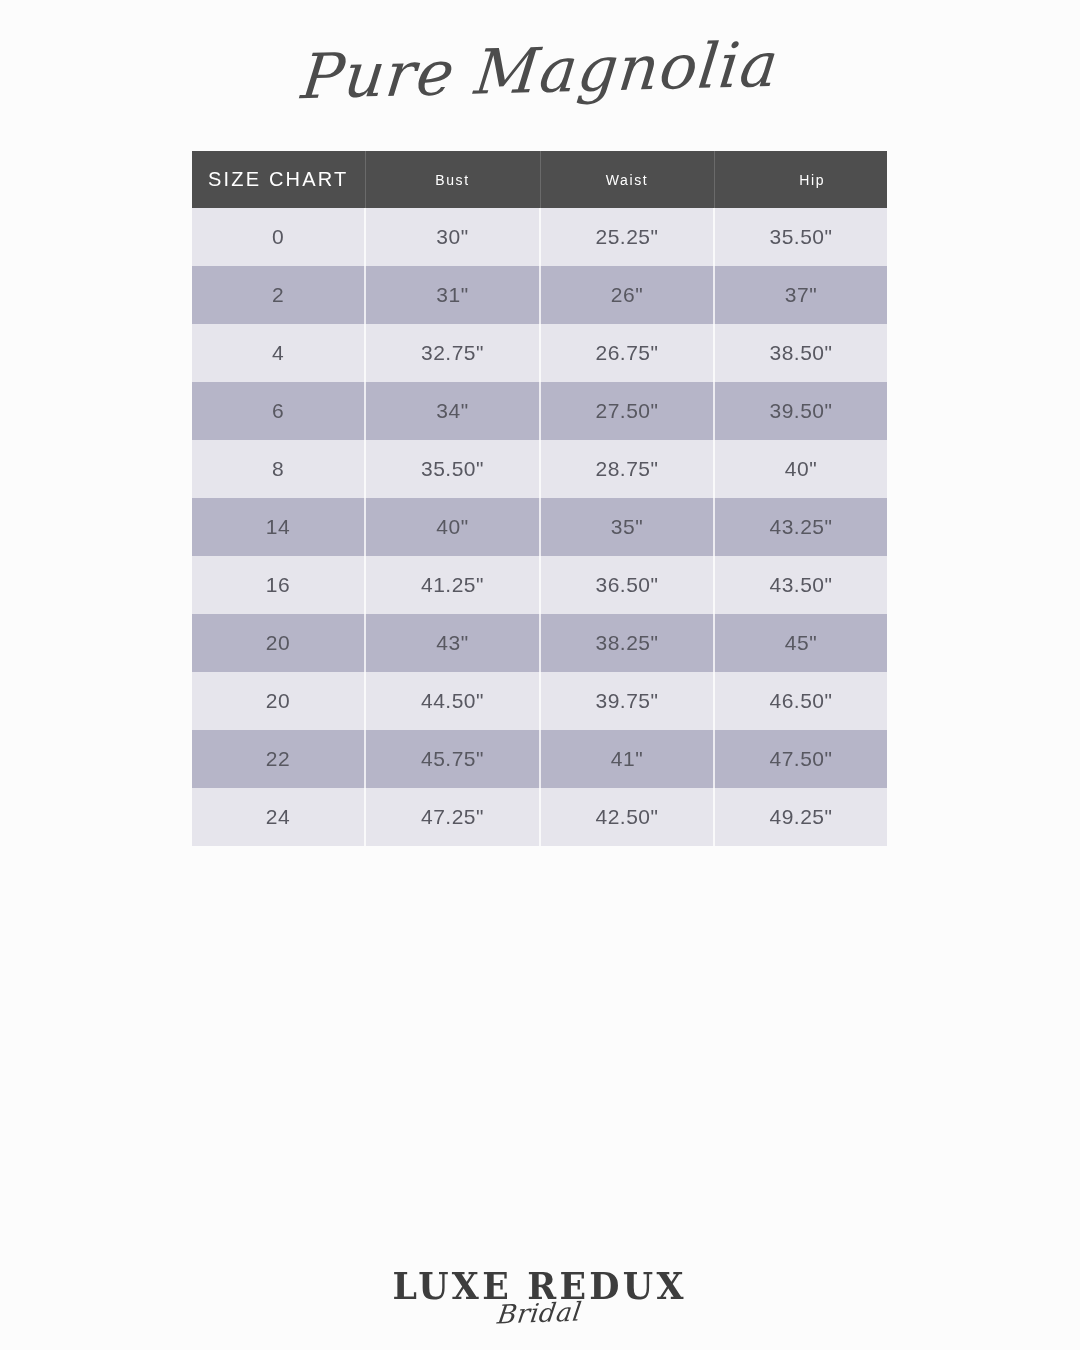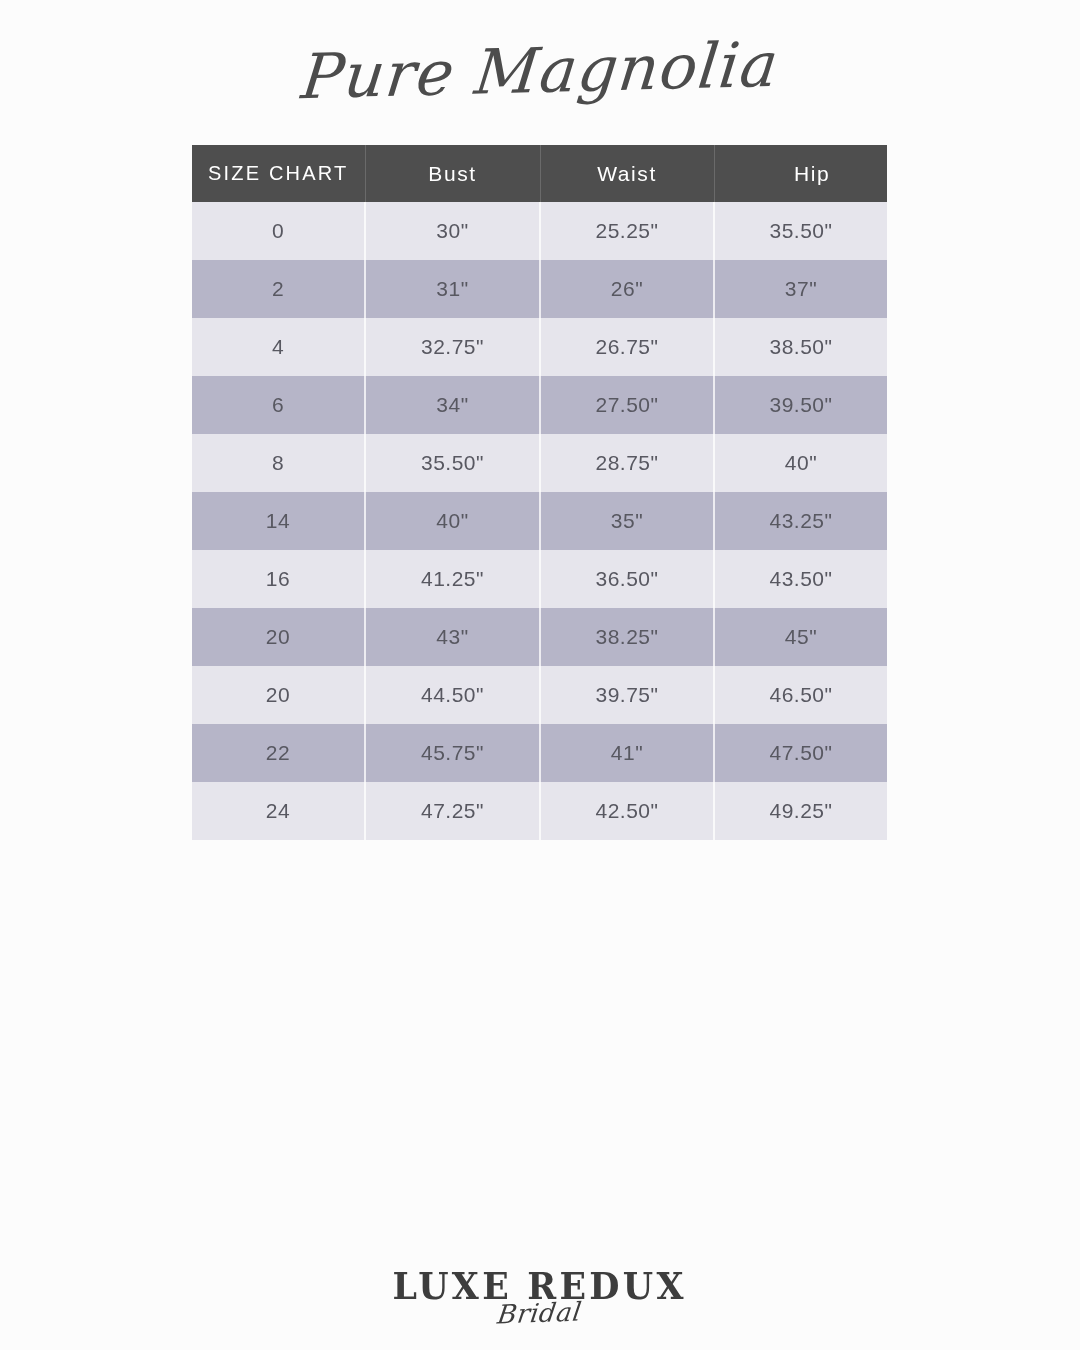--- a/index.html
+++ b/index.html
@@ -34,38 +34,38 @@
     letter-spacing: 1px;
     color: #4c4c4c;
     transform: skewX(-8deg) rotate(-1.5deg);
     white-space: nowrap;
   }
 
   
   .table-outer {
     position: absolute;
     left: 192px;
-    top: 145px;
+    top: 151px;
     width: 695px;
   }
   table.size-chart {
     border-collapse: collapse;
     width: 695px;
     table-layout: fixed;
   }
   table.size-chart col.c-size   { width: 173px; }
   table.size-chart col.c-bust   { width: 175px; }
   table.size-chart col.c-waist  { width: 174px; }
   table.size-chart col.c-hip    { width: 173px; }
 
   thead th {
     background: #4e4e4e;
     color: #ffffff;
     font-weight: 400;
-    font-size: 21px;
+    font-size: 14px;
     height: 57px;
     letter-spacing: 1.6px;
     text-align: center;
     vertical-align: middle;
     border-right: 1px solid #6a6a6a;
     padding: 0;
   }
   thead th:last-child { border-right: none; padding-left: 23px; }
   thead th.size-head {
     letter-spacing: 2.2px;

